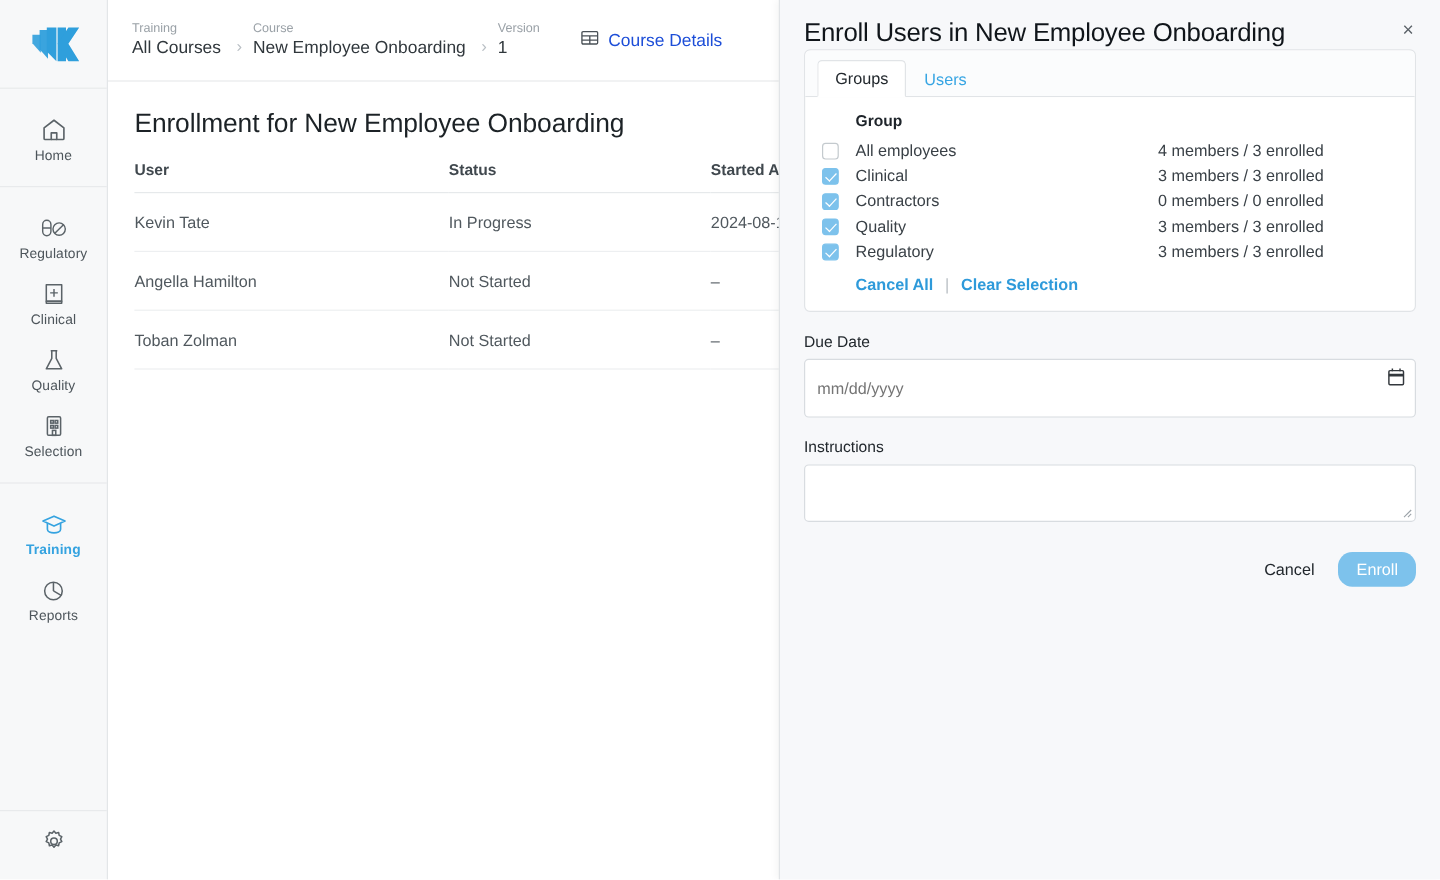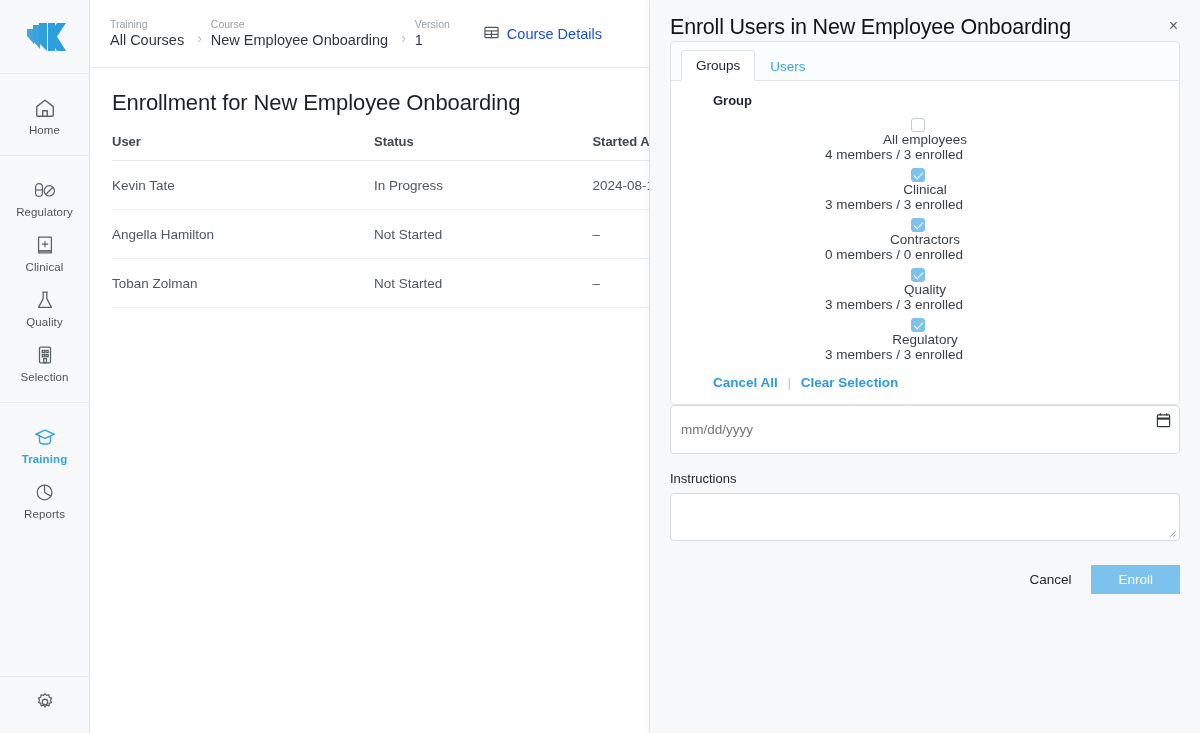--- a/index.html
+++ b/index.html
@@ -138,23 +138,22 @@
     color: #22282d; background: #ffffff;
     border-color: #e1e4e7; border-bottom: 1px solid #ffffff;
   }
 
   .groups-body { padding: 12px 14px 12px 14px; }
   .group-head-row {
     font-size: 13px; font-weight: bold; color: #1e242a;
     padding: 0 0 7px 28px;
   }
   .group-row {
-    display: flex; align-items: center;
+    display: flex; align-items: flex-end;
     padding: 3px 0 3px 0;
-    flex-direction: column;
   }
   .cb {
     width: 14px; height: 14px; border-radius: 3px; flex: 0 0 14px;
     margin-right: 14px; position: relative; cursor: pointer;
     border: 1px solid #c4cace; background: #ffffff;
   }
   .cb.checked { background: #7dc2ec; border-color: #7dc2ec; }
   .cb.checked::after {
     content: ""; position: absolute;
     left: 4px; top: 1px; width: 4px; height: 8px;
@@ -190,21 +189,21 @@
   .panel-actions {
     display: flex; align-items: center; justify-content: flex-end;
     gap: 16px; margin-top: 20px;
   }
   .btn-cancel {
     background: none; border: none; font-size: 13.5px; color: #21272c;
     cursor: pointer; padding: 6px 4px; font-family: "Liberation Sans", sans-serif;
   }
   .btn-enroll {
     background: #7dc2ec; border: none; color: #ffffff;
-    font-size: 13.5px; padding: 7px 27px; border-radius: 0;
+    font-size: 13.5px; padding: 7px 15px; border-radius: 12px;
     cursor: pointer; font-family: "Liberation Sans", sans-serif;
   }
 </style>
 </head>
 <body>
 
 <div id="app">
 
   <aside class="sidebar">
 
@@ -419,20 +418,21 @@
         </div>
 
         <div class="sel-actions">
           <a>Cancel All</a>
           <span class="sel-sep">|</span>
           <a>Clear Selection</a>
         </div>
       </div>
     </div>
 
+    <div class="field-label">Due Date</div>
     <div class="date-input-wrap">
       <input class="date-input" type="text" placeholder="mm/dd/yyyy" style="">
       <span class="cal-icon">
         <svg width="15" height="16" viewBox="0 0 16 17" fill="none" stroke="#33383d" stroke-width="1.3">
           <rect x="1.5" y="3" width="13" height="12.5" rx="1"></rect>
           <line x1="1.5" y1="7" x2="14.5" y2="7" stroke-width="2.4"></line>
           <line x1="4.6" y1="1.2" x2="4.6" y2="3.6"></line>
           <line x1="11.4" y1="1.2" x2="11.4" y2="3.6"></line>
         </svg>
       </span>

